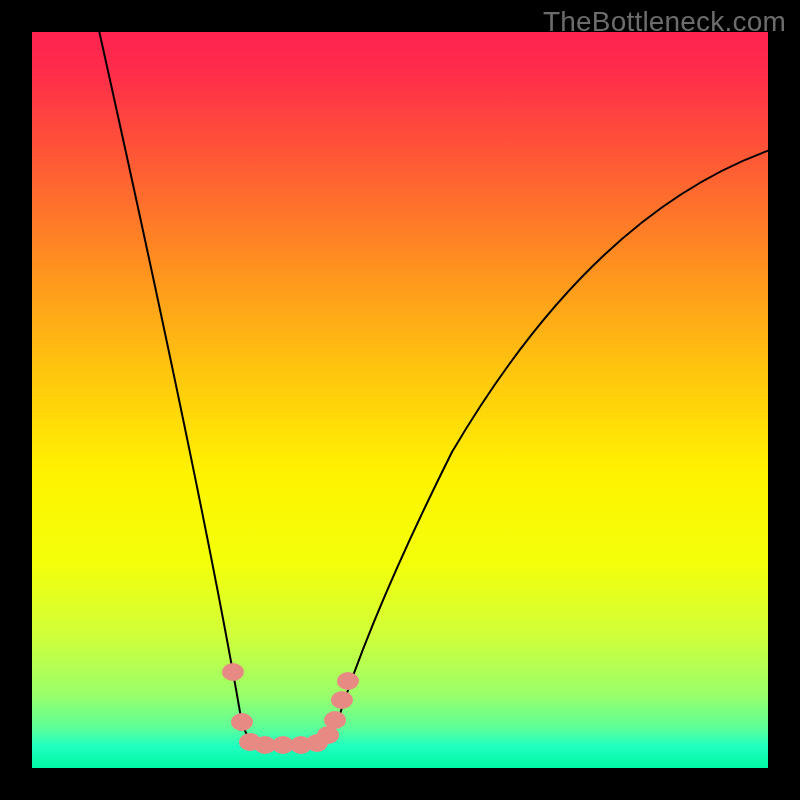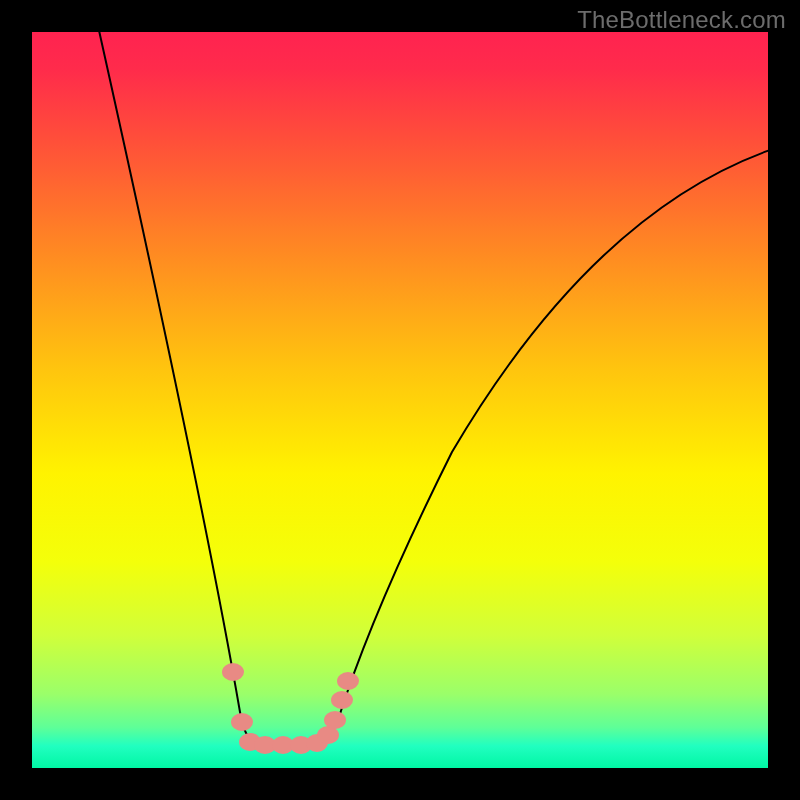--- a/index.html
+++ b/index.html
@@ -24,21 +24,21 @@
     top: 32px;
     width: 736px;
     height: 736px;
     overflow: hidden;
   }
   .watermark {
     position: absolute;
     top: 6px;
     right: 14px;
     font-family: Arial, Helvetica, sans-serif;
-    font-size: 24px;
+    font-size: 28px;
     font-weight: 500;
     color: #6c6c6c;
     letter-spacing: 0.2px;
   }
 </style>
 </head>
 <body>
 
 <div class="frame">
   <div class="watermark">TheBottleneck.com</div>

